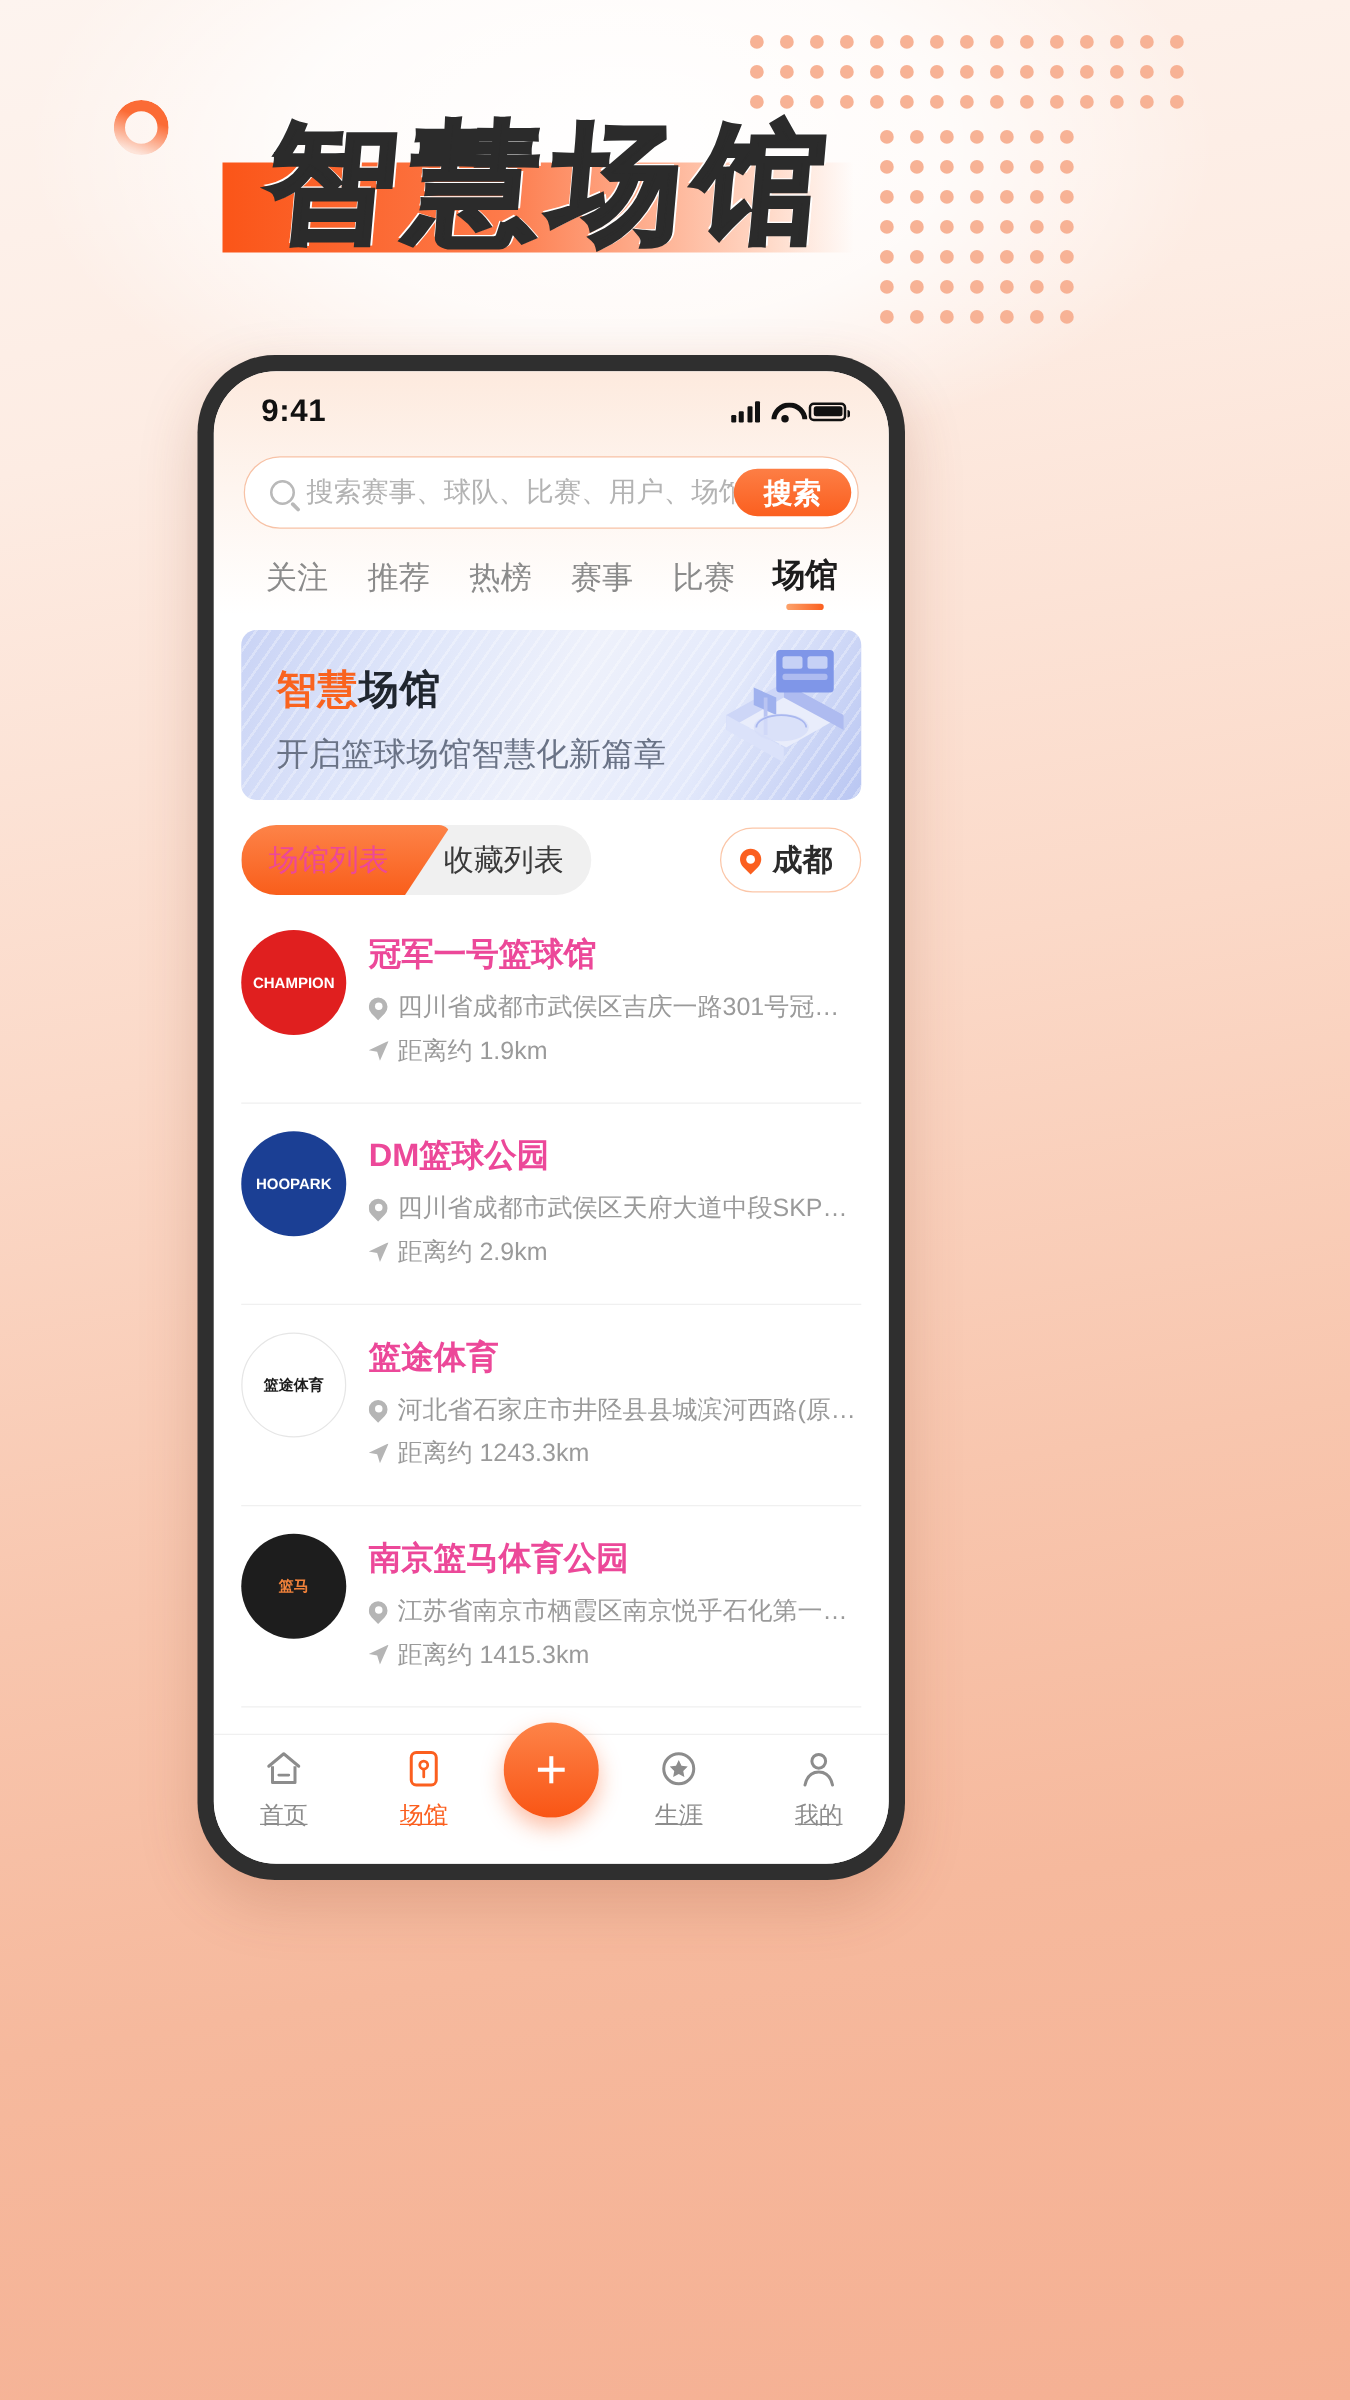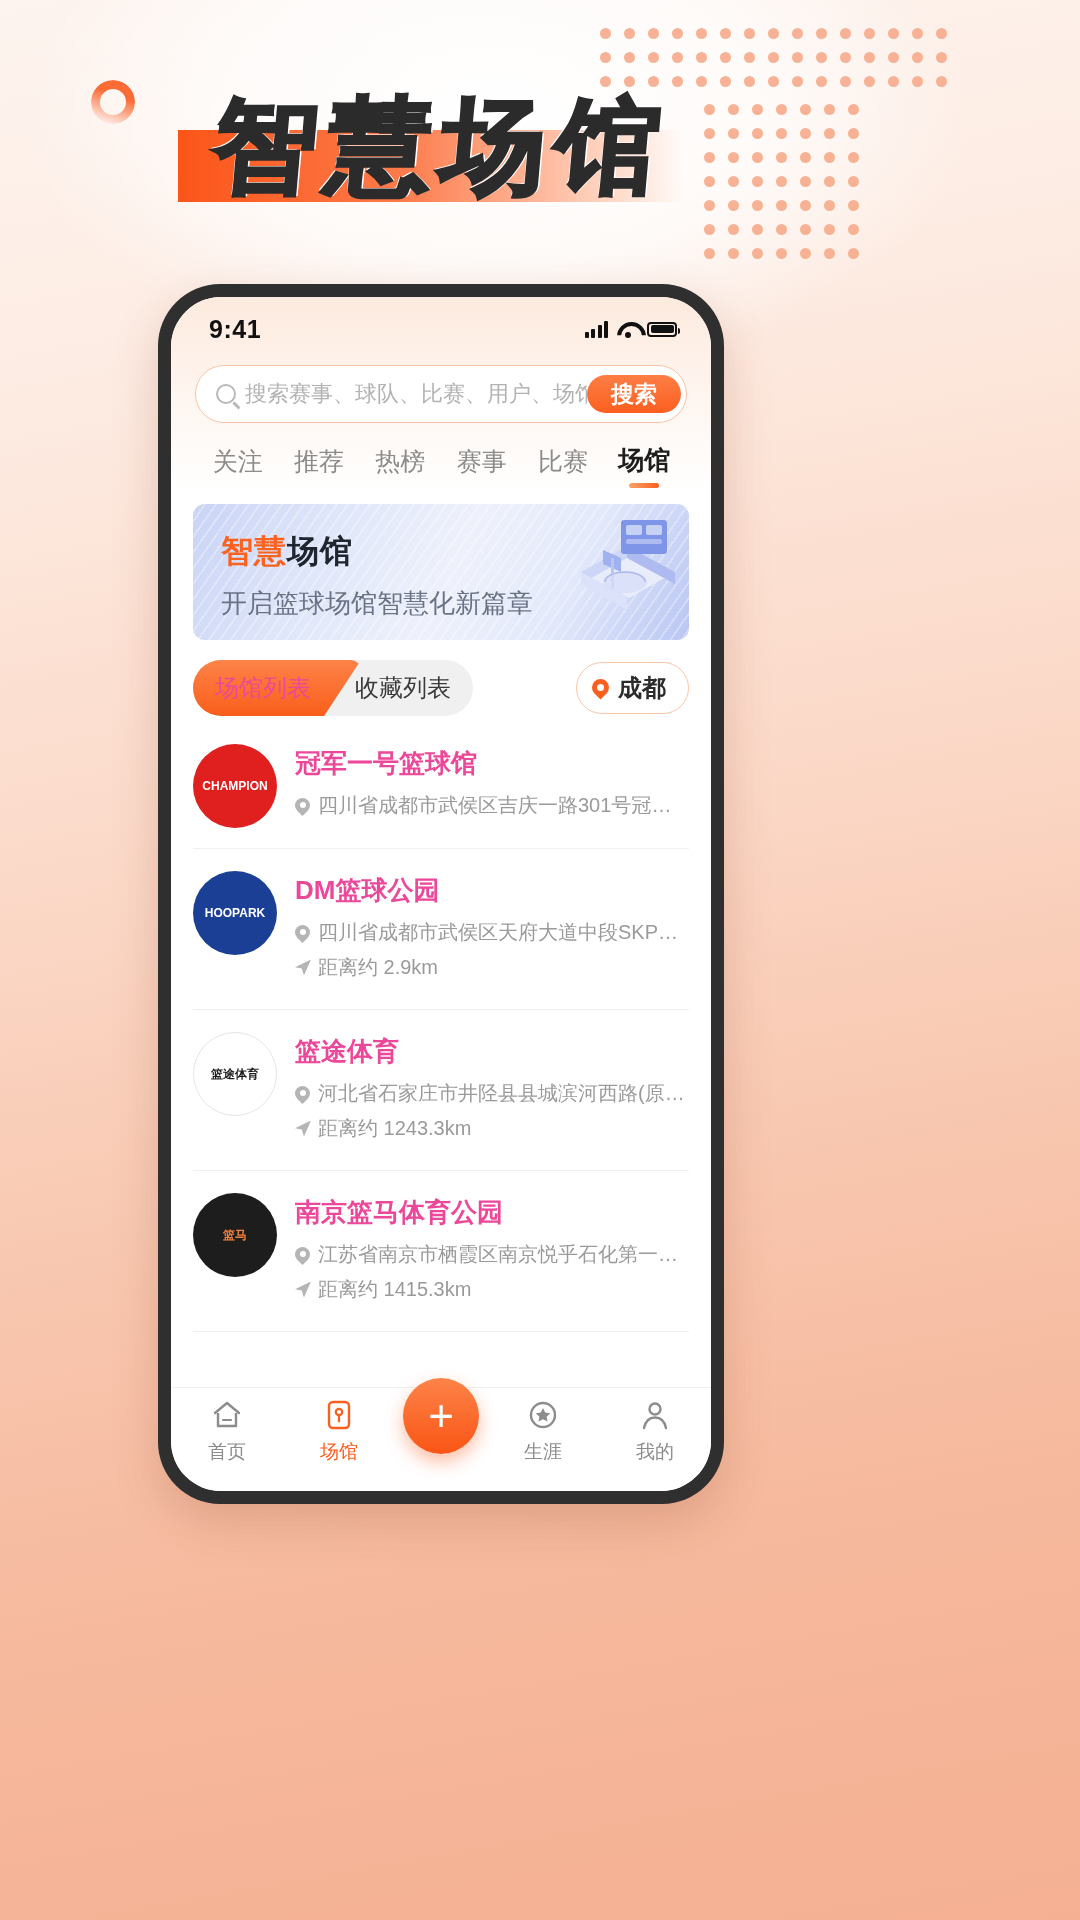--- a/index.html
+++ b/index.html
@@ -217,21 +217,21 @@
   .ico-nav { width:16px;height:16px;flex:none; background:#b5b5b5;
              clip-path: polygon(100% 0, 0 48%, 42% 56%, 56% 100%); }
 
   
   .bottomnav {
     flex:none; height: 104px; background:#fff; border-top:1px solid #f0f0f0;
     display:flex; align-items:flex-start; justify-content: space-around;
     padding-top: 10px; position: relative;
   }
   .navitem { width: 96px; display:flex; flex-direction:column; align-items:center; gap:7px; cursor:pointer; }
-  .navitem .lab { font-size: 19px; color:#8c8c8c; }
+  .navitem .lab { font-size: 19px; color:#8c8c8c;text-decoration:underline; }
   .navitem.active .lab { color:#fb5f1f; }
   .nav-ico { width: 34px; height: 34px; position: relative; }
   .fab {
     width: 76px; height: 76px; border-radius: 50%;
     background: linear-gradient(180deg,#fd8348,#f95515);
     box-shadow: 0 8px 18px rgba(249,85,21,.38);
     display:flex;align-items:center;justify-content:center;
     color:#fff; font-size:44px; font-weight:300; line-height:0;
     margin-top:-20px; cursor:pointer;
   }
@@ -443,20 +443,24 @@
           <div class="venue">
             <div class="logo" style="background: rgb(224, 31, 31);">
               <span style="color: rgb(255, 255, 255);">CHAMPION</span>
             </div>
             <div class="vinfo">
               <div class="vname">冠军一号篮球馆</div>
               <div class="vmeta">
                 <span class="ico-pin"></span>
                 <span class="txt">四川省成都市武侯区吉庆一路301号冠军一号运动中心...</span>
               </div>
+              <div class="vmeta">
+                <span class="ico-nav"></span>
+                <span class="txt">距离约 1.9km</span>
+              </div>
             </div>
           </div>
           <div class="venue">
             <div class="logo" style="background: rgb(27, 63, 148);">
               <span style="color: rgb(255, 255, 255);">HOOPARK</span>
             </div>
             <div class="vinfo">
               <div class="vname">DM篮球公园</div>
               <div class="vmeta">
                 <span class="ico-pin"></span>

